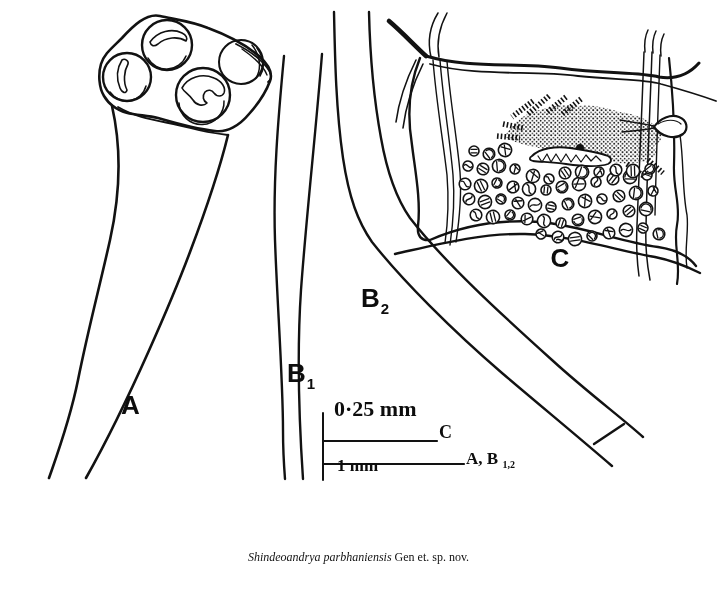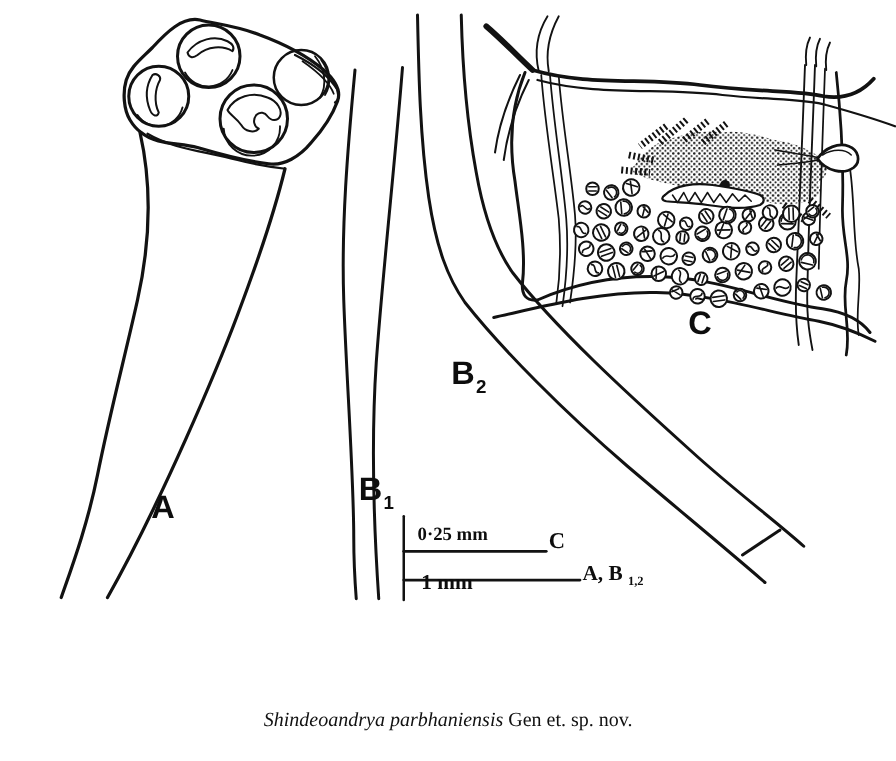--- a/index.html
+++ b/index.html
@@ -5,34 +5,34 @@
   html,body{margin:0;padding:0;background:#ffffff;}
   body{width:717px;height:609px;overflow:hidden;
        font-family:"Liberation Serif", serif;color:#111;}
   #stage{position:relative;width:717px;height:609px;background:#ffffff;}
   #drawing{position:absolute;left:0;top:0;}
   .biglabel{position:absolute;font-family:"Liberation Sans", sans-serif;
             font-weight:900;color:#0d0d0d;line-height:1;}
   .biglabel .base{font-size:26px;letter-spacing:0;}
   .biglabel .sub{font-size:15px;font-weight:900;position:relative;top:7px;left:1px;}
   #label-a{left:121px;top:392px;font-size:27px;}
-  #label-b1{left:287px;top:378px;}
+  #label-b1{left:287px;top:360px;}
   #label-b2{left:361px;top:285px;text-align:center;}
   #label-c{left:545px;top:234px;text-align:center;width:30px;}
   #label-c .tilde{display:block;font-size:15px;font-weight:700;height:11px;line-height:11px;}
   #label-c .base{display:block;font-size:26px;}
   .scaletext{position:absolute;font-family:"Liberation Serif", serif;
              font-weight:bold;color:#0d0d0d;white-space:nowrap;}
-  #scale-top-label{left:334px;top:420px;font-size:15px;}
+  #scale-top-label{left:334px;top:396px;font-size:22px;}
   #scale-top-ref{left:439px;top:422px;font-size:18px;}
   #scale-bottom-label{left:337px;top:456px;font-size:17px;}
   #scale-bottom-ref{left:466px;top:449px;font-size:17px;font-family:Liberation Serif, serif;}
   #scale-bottom-ref .sub{font-size:10px;position:relative;top:4px;font-weight:bold;}
   #caption{position:absolute;left:0;right:0;top:549px;text-align:center;}
-  #caption .line1{font-size:16px;line-height:17px;margin-top:19px;}
+  #caption .line1{font-size:12px;line-height:17px;}
   #caption .line1 .sp{font-style:italic;}
   #caption .line2{font-size:16px;line-height:18px;font-weight:bold;}
   #caption .line2 .sub{font-size:10px;position:relative;top:3px;}
 </style>
 </head>
 <body>
 
 <div id="stage">
 
   <svg id="drawing" width="717" height="545" viewBox="0 0 717 545" fill="none" stroke="#121212" stroke-linecap="round" stroke-linejoin="round">

